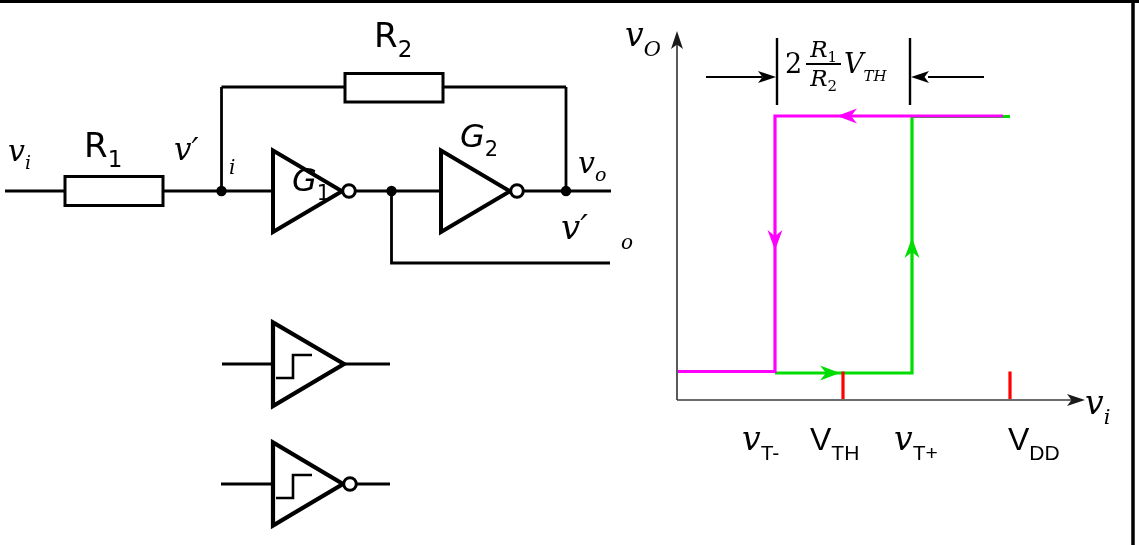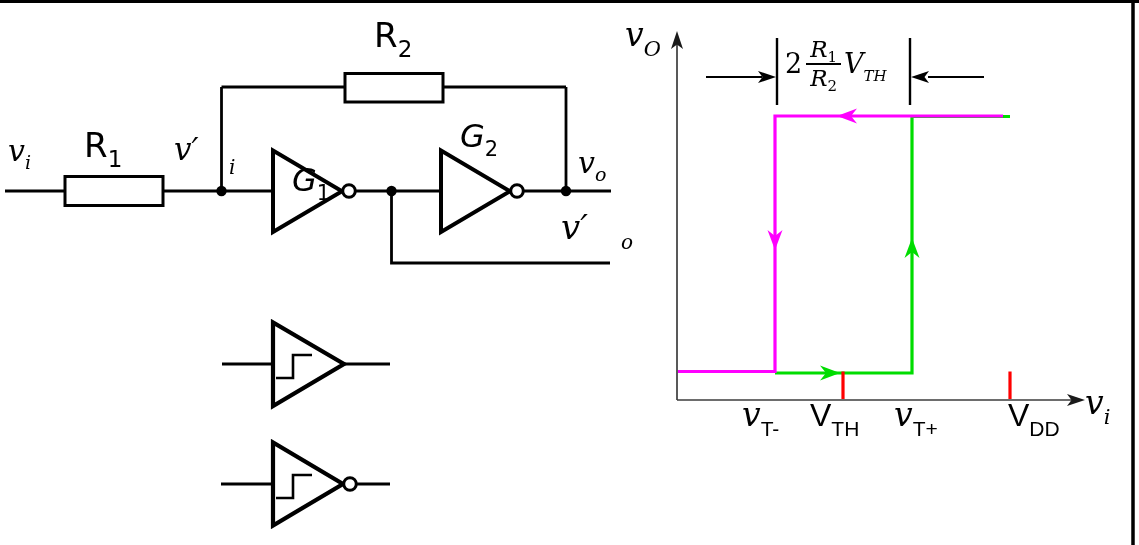--- a/index.html
+++ b/index.html
@@ -24,21 +24,21 @@
   .g1 .sb,.g2 .sb{font-size:21px;font-style:normal;transform:translateY(9px);}
   .vo{left:578px;top:148px;font-size:30px;}
   .vo .sb{font-size:19px;}
   .vpo{left:561px;top:210px;font-size:34px;}
   .vpo-o{left:621px;top:232px;font-size:20px;}
   
   .pvo{left:625px;top:18px;font-size:33px;}
   .pvo .sb{font-size:21px;transform:translateY(10px);}
   .pvi{left:1085px;top:386px;font-size:33px;}
   .pvi .sb{font-size:21px;transform:translateY(10px);}
-  .xt{top:398px;font-size:33px;}
+  .xt{top:422px;font-size:33px;}
   .xt .sb{font-size:21px;transform:translateY(10px);letter-spacing:0;}
   .xt .up{font-size:32px;}
   .t1{left:742px;} .t2{left:810px;} .t3{left:894px;text-align:right;} .t4{left:1008px;text-align:center;}
   
   .ann{position:absolute;left:785px;top:36px;display:flex;align-items:center;
        font-family:"DejaVu Serif", serif;color:#000;}
   .ann .coeff{font-size:27px;margin-right:4px;}
   .frac{display:inline-flex;flex-direction:column;align-items:center;}
   .frac .num{border-bottom:2px solid #000;padding:0 4px 1px 4px;}
   .frac .bit{font-size:23px;font-style:italic;}

